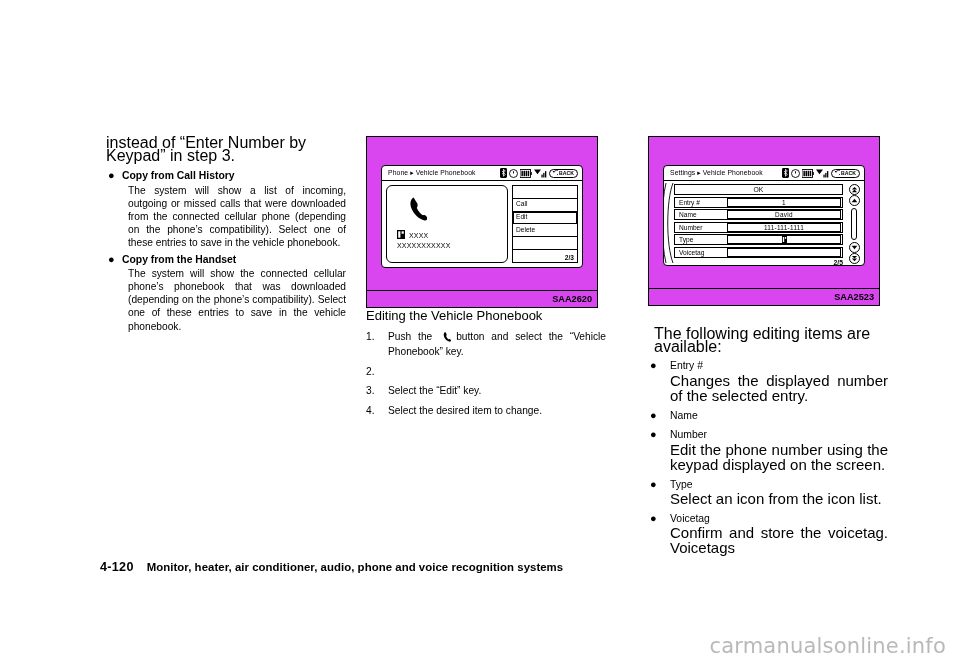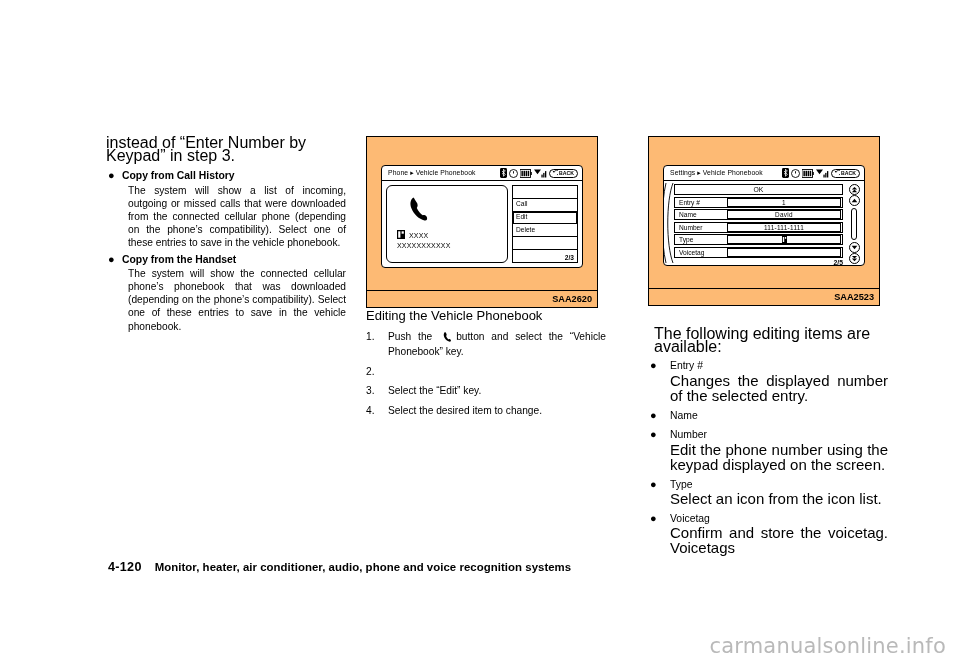--- a/index.html
+++ b/index.html
@@ -120,21 +120,21 @@
     line-height: 15px;
     text-align: justify;
   }
 
   
   .figure {
     position: relative;
     width: 232px;
     border: 1px solid #000;
     box-sizing: border-box;
-    background: #fdba74;
+    background: #d946ef;
   }
   .fig-inner {
     padding: 28px 14px 22px 14px;
   }
   .fig-caption {
     position: relative;
     border-top: 1px solid #000;
     height: 17px;
     font-size: 9.2px;
     line-height: 17px;
@@ -343,21 +343,21 @@
   .left-curve {
     position: absolute;
     left: 0;
     top: 0;
     pointer-events: none;
   }
 
   
   .footer {
     position: absolute;
-    left: 108px;
+    left: 100px;
     top: 560px;
     display: flex;
     align-items: baseline;
     gap: 13px;
   }
   .folio {
     font-size: 12.6px;
     font-weight: bold;
     letter-spacing: 0.3px;
   }

